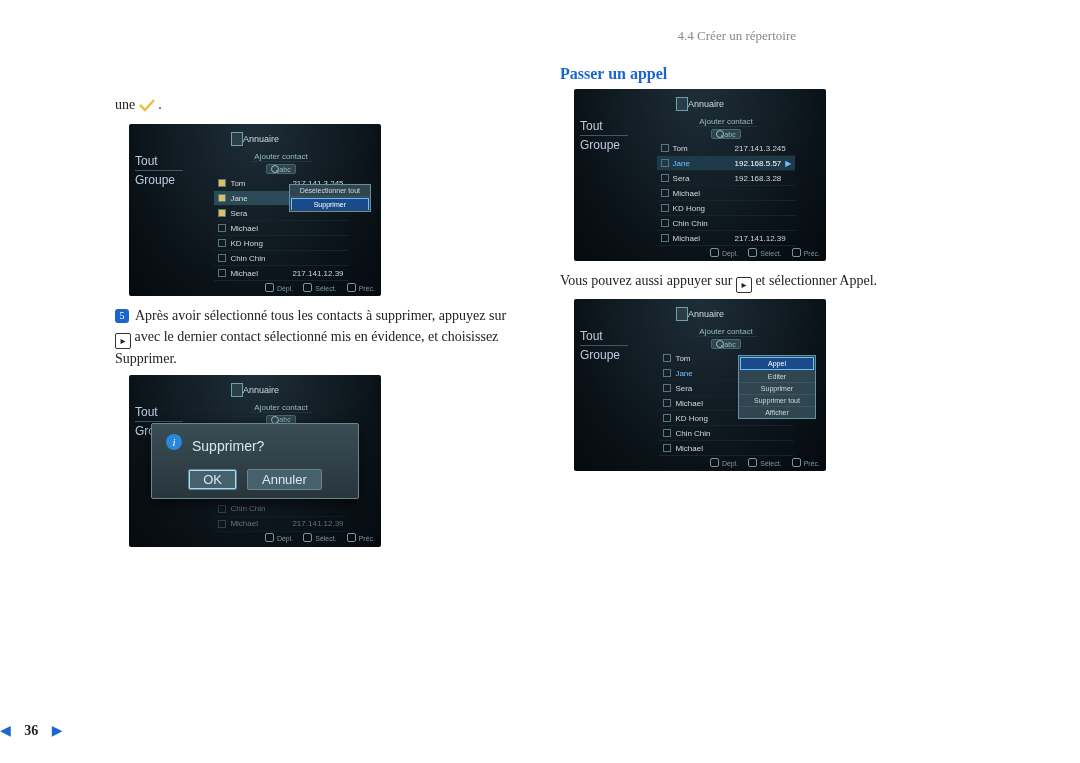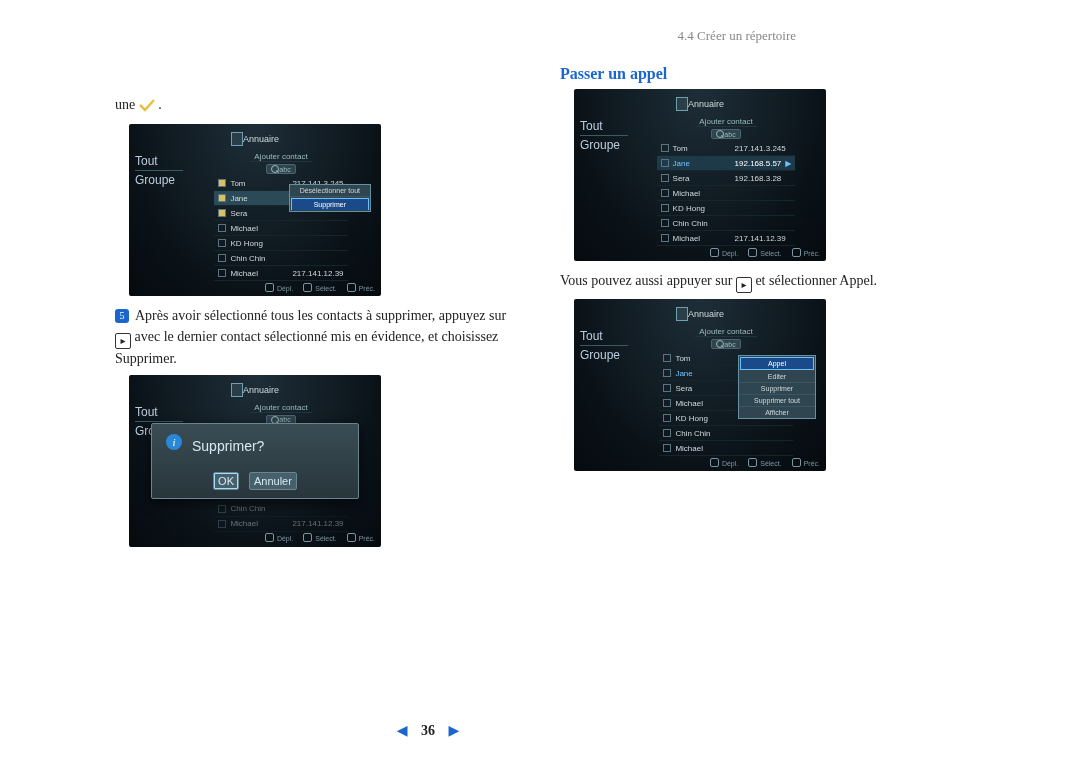--- a/index.html
+++ b/index.html
@@ -157,27 +157,27 @@
     border-radius:50%; background:#2a88d8; color:#fff;
     text-align:center; line-height:16px; font-size:11px; font-style:italic;
     font-family: Georgia, serif;
   }
   .dlg .btns {
     position:absolute; bottom:8px; left:0; right:0;
     display:flex; gap:10px; justify-content:center;
   }
   .dlg .btn {
     background:#46606c; border:1px solid #6a8490; border-radius:2px;
-    font-size:11px; padding:2px 4px; color:#d8e8f0;
+    font-size:13px; padding:2px 14px; color:#d8e8f0;
   }
   .dlg .btn.sel { box-shadow:0 0 0 1px #a0e0ff inset; }
 
   .pager {
     position:absolute; left:0; right:0; bottom:24px;
-    text-align:center; font-size:14px;
+    text-align:left; font-size:14px;
   }
   .pager .tri { color:#1a66cc; font-size:14px; }
   .pager .pg { font-weight:bold; margin:0 10px; }
 </style>
 </head>
 <body>
 
 <div class="page">
 
   <div class="header">4.4 Créer un répertoire</div>

